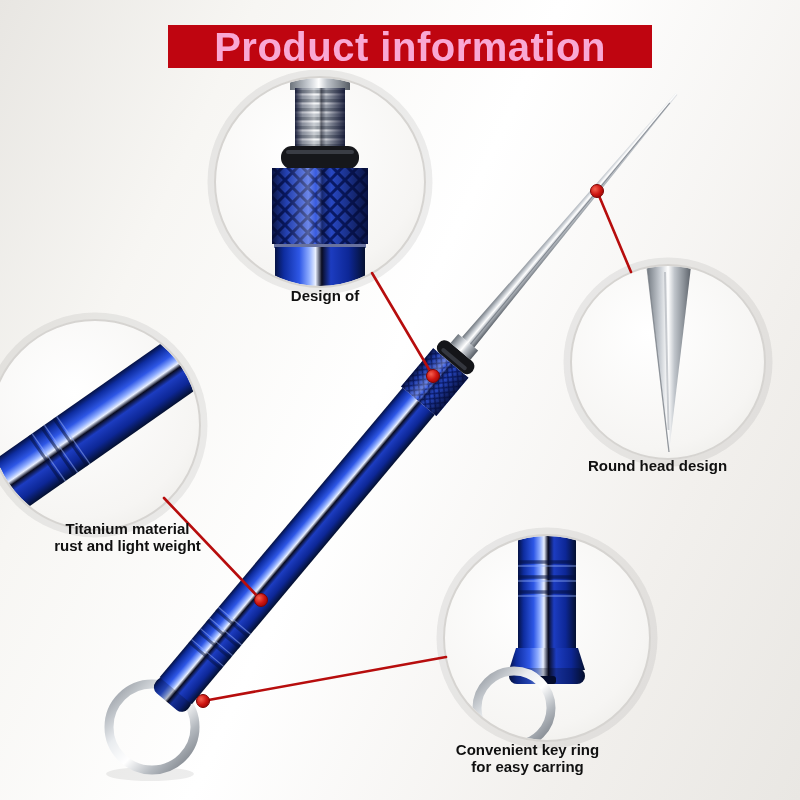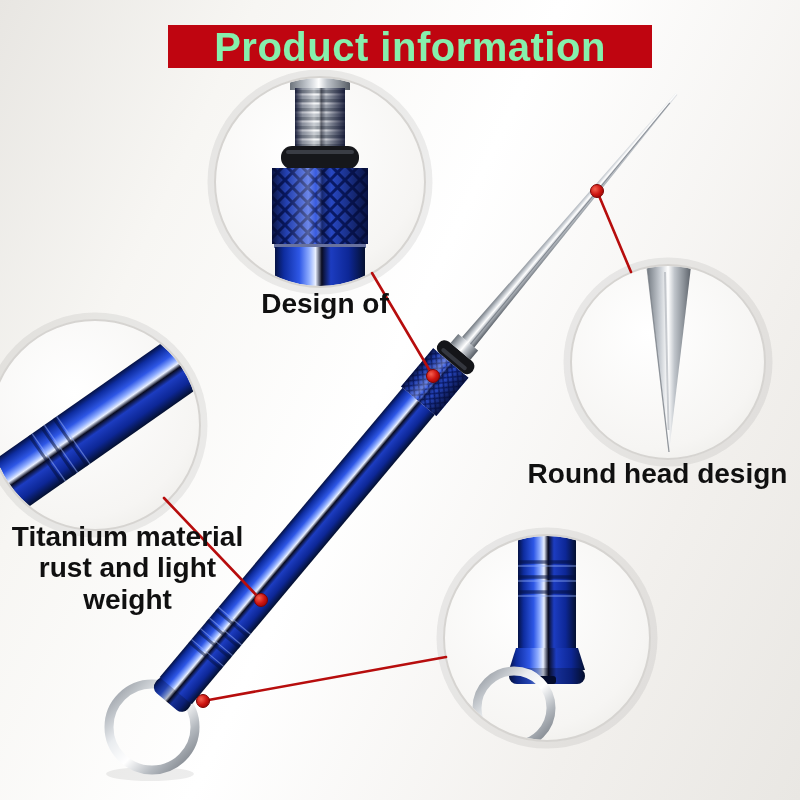--- a/index.html
+++ b/index.html
@@ -5,27 +5,27 @@
   html,body{margin:0;padding:0;background:#ffffff;}
   .stage{
     position:relative;width:800px;height:800px;overflow:hidden;
     background:linear-gradient(115deg,#e8e6e2 0%,#f7f6f3 22%,#ffffff 48%,#f2f0ed 78%,#e9e7e3 100%);
     font-family:"Liberation Sans",sans-serif;
   }
   .stage svg{position:absolute;left:0;top:0;}
   .banner{
     position:absolute;left:168px;top:25px;width:484px;height:43px;
     display:flex;align-items:center;justify-content:center;
-    background:var(--banner_red,#bf0510);color:#86efac;
+    background:var(--banner_red,#bf0510);color:#f9a8d4;
     font-weight:700;font-size:40px;line-height:1;letter-spacing:.5px;
     font-family:"Liberation Sans",sans-serif;
   }
   .label{
     position:absolute;text-align:center;color:var(--label_text,#101010);
-    font-weight:700;font-size:28px;line-height:1.12;
+    font-weight:700;font-size:15px;line-height:1.12;
     font-family:"Liberation Sans",sans-serif;
   }
   .zoom-bg{fill:url(#circleBg);}
   .zoom-ring{fill:none;stroke:#d6d4d1;stroke-width:2;}
   .halo{fill:none;stroke:rgba(90,90,90,0.10);stroke-width:7;}
   .connector{stroke:var(--accent_red,#b70d0d);stroke-width:2.6;stroke-linecap:round;}
   .dot{fill:url(#redDot);stroke:#7e0403;stroke-width:1;}
   .ring-metal{fill:none;stroke:url(#ringGrad);stroke-width:9;}
   .soft-shadow{fill:#000000;opacity:0.07;}
 </style>
@@ -261,14 +261,18 @@
 
   <div class="label" style="left:5px;top:521px;width:245px">
     <span>Titanium material</span><br>
     <span>rust and light weight</span>
   </div>
 
   <div class="label" style="left:525px;top:458px;width:265px">
     <span>Round head design</span>
   </div>
 
+  <div class="label" style="left:395px;top:742px;width:265px">
+    <span>Convenient key ring</span><br>
+    <span>for easy carring</span>
+  </div>
 
 </div>
 
 </body></html>

